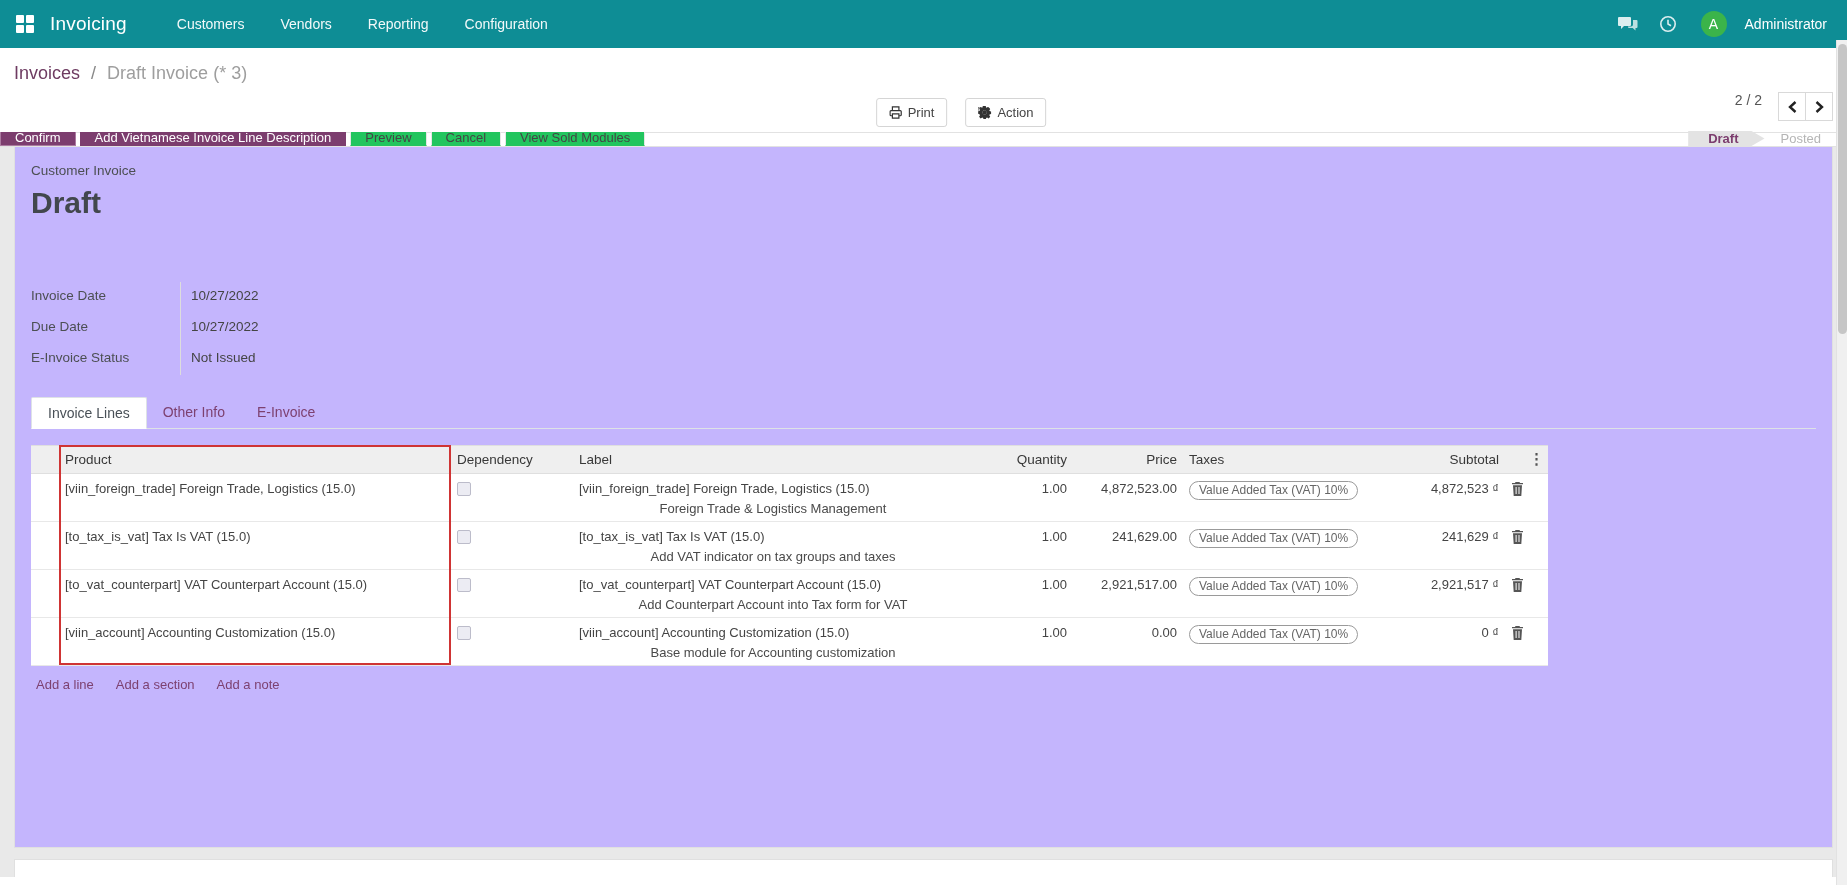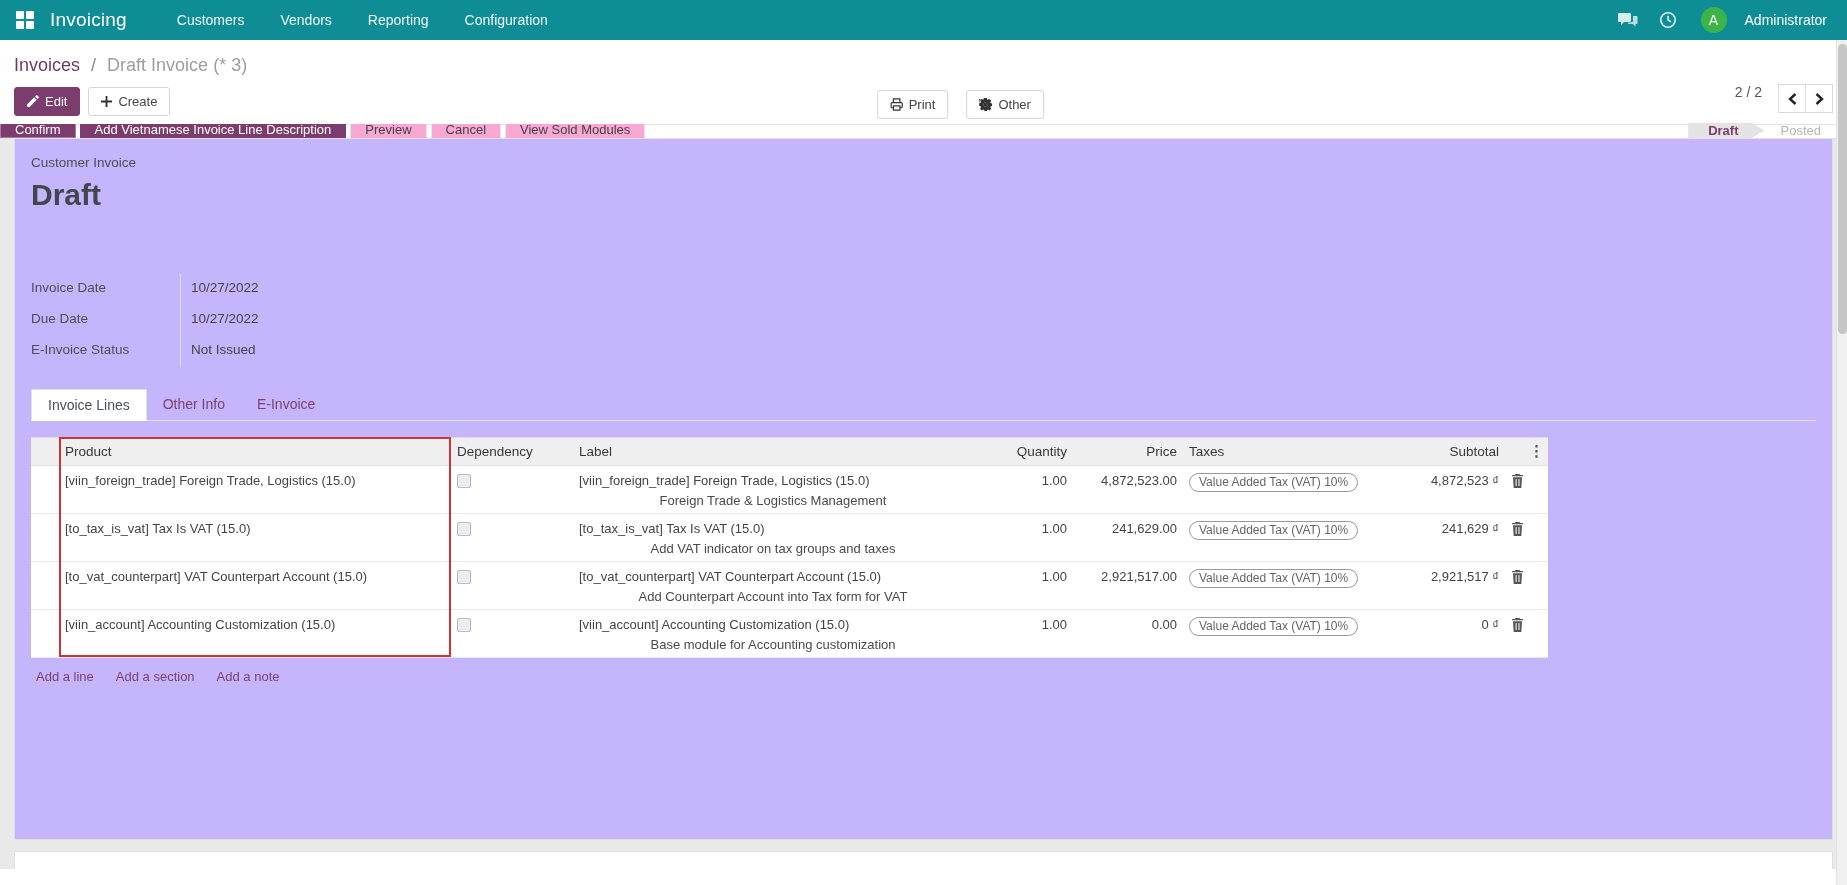--- a/index.html
+++ b/index.html
@@ -1,20 +1,20 @@
 <!DOCTYPE html>
 <html><head>
 <meta charset="utf-8">
 <style>
   * { margin:0; padding:0; box-sizing:border-box; }
   html,body { width:1847px; height:885px; overflow:hidden; }
   body { font-family:"Liberation Sans", sans-serif; font-size:13px; color:#444; background:#fff; position:relative; }
 
   
-  .navbar { height:40px; background:#0e8d95; display:flex; align-items:center; color:#fff; padding:8px 16px; }
+  .navbar { height:48px; background:#0e8d95; display:flex; align-items:center; color:#fff; padding:8px 16px; }
   .apps-grid { width:18px; height:18px; display:grid; grid-template-columns:8px 8px; grid-template-rows:8px 8px; gap:2px; cursor:pointer; }
   .apps-grid span { background:#fff; border-radius:1px; }
   .app-name { font-size:19px; font-weight:400; margin-left:16px; letter-spacing:.2px; }
   .nav-items { display:flex; margin-left:36px; gap:8px;text-align:center; }
   .nav-item { padding:0 14px; font-size:14px; color:rgba(255,255,255,.95); line-height:40px; cursor:pointer; }
   .nav-right { margin-left:auto; display:flex; align-items:center; gap:10px; }
   .nav-icon-btn { width:30px; height:30px; display:flex; align-items:center; justify-content:center; color:rgba(255,255,255,.85); cursor:pointer; }
   .avatar { width:26px; height:26px; border-radius:50%; background:#3bb44a; color:#fff; display:flex; align-items:center; justify-content:center; font-size:14px; margin-left:8px; }
   .user-name { font-size:14px; margin-left:8px; margin-right:4px; cursor:pointer; }
 
@@ -30,21 +30,21 @@
   .btn + .btn { margin-left:8px; }
   .cp-center { position:absolute; left:50%; top:50px; transform:translateX(-28%); display:flex; gap:10px; }
   .cp-right { position:absolute; right:14px; top:44px; display:flex; align-items:flex-start; }
   .pager-count { font-size:14px; color:#555; margin-right:16px; }
   .pager-btns { display:flex; }
   .pager-btn { width:28px; height:29px; background:#fff; border:1px solid #d9d9d9; display:flex; align-items:center; justify-content:center; cursor:pointer; color:#333; }
   .pager-btn + .pager-btn { margin-left:-1px; }
 
   
   .statusbar { height:15px; background:#fff; border-top:1px solid #e2e2e2; border-bottom:1px solid #e2e2e2; display:flex; align-items:flex-end; }
-  .sb-btn { font-size:13px; padding:0 14px; border:1px solid transparent; background:#f9a8d4; color:#444; cursor:pointer; display:flex; align-items:center; white-space:nowrap; }
+  .sb-btn { font-size:13px; padding:0 14px; border:1px solid transparent; background:#22c55e; color:#444; cursor:pointer; display:flex; align-items:center; white-space:nowrap; }
   .sb-btn.purple { background:#7c3d6e; color:#fff; }
   .sb-btn.focused { border:1px solid #ab7aa0; }
   .sb-btn.white { border-left:1px solid #e6e6e6; border-right:1px solid #e6e6e6; margin-left:4px; }
   .sb-btn.purple + .sb-btn.purple { margin-left:4px; }
   .sb-status { margin-left:auto; display:flex; align-items:stretch; }
   .status-step-active { background:#e3e3e3; display:flex; align-items:center; font-weight:bold; color:#7c3d6e; padding:0 26px 0 20px; clip-path:polygon(0 0, calc(100% - 13px) 0, 100% 50%, calc(100% - 13px) 100%, 0 100%); cursor:default; }
   .status-step { display:flex; align-items:center; color:#b5b5b5; padding:0 16px; margin-right:10px; cursor:default; }
 
   
   .content { background:#e9e9e9; height:730px; padding:0 14px; }
@@ -123,50 +123,36 @@
     <div class="avatar">A</div>
     <div class="user-name">Administrator</div>
   </div>
 </div>
 
 <div class="control-panel">
   <div class="breadcrumb">
     <span class="bc-parent">Invoices</span>
     <span class="bc-sep">/</span>
     <span class="bc-current">Draft Invoice (* 3)</span>
-  </div>
-  <div class="cp-buttons">
-    <button class="btn btn-primary">
-      <svg width="12" height="12" viewBox="0 0 14 14" fill="currentColor">
-          <path d="M0 11.1V14h2.9l8.4-8.4L8.4 2.7 0 11.1zM13.7 3.2a.8.8 0 0 0 0-1.1L11.9.3a.8.8 0 0 0-1.1 0L9.4 1.7l2.9 2.9 1.4-1.4z"></path>
-        </svg>
-      <span>Edit</span>
-    </button>
-    <button class="btn">
-      <svg width="11" height="11" viewBox="0 0 12 12" fill="#333">
-          <path d="M5 0h2v5h5v2H7v5H5V7H0V5h5z"></path>
-        </svg>
-      <span>Create</span>
-    </button>
   </div>
   <div class="cp-center">
     <button class="btn">
       <svg width="13" height="13" viewBox="0 0 14 14" fill="none" stroke="#333" stroke-width="1.3">
           <path d="M3.5 5V1h7v4"></path>
           <rect x="1" y="5" width="12" height="5.5" rx="1"></rect>
           <path d="M3.5 8.5h7V13h-7z" fill="#fff"></path>
         </svg>
       <span>Print</span>
     </button>
     <button class="btn">
       <svg width="13" height="13" viewBox="0 0 14 14" fill="#333">
           <path d="M13.5 8.2V5.8l-1.8-.4a4.9 4.9 0 0 0-.5-1.1l1-1.6-1.7-1.7-1.6 1a4.9 4.9 0 0 0-1.1-.5L7.4 0H5l-.4 1.8c-.4.1-.8.3-1.1.5l-1.6-1L.2 3l1 1.6c-.2.3-.4.7-.5 1.1L-1 .5zM.7 5.4l-1.8.4M7 9.4A2.4 2.4 0 1 1 7 4.6a2.4 2.4 0 0 1 0 4.8z"></path>
           <path d="M5.8 0h2.4l.4 1.9c.4.1.7.3 1 .5l1.7-1 1.7 1.7-1 1.7c.2.3.4.6.5 1l1.9.4v2.4l-1.9.4c-.1.4-.3.7-.5 1l1 1.7-1.7 1.7-1.7-1c-.3.2-.6.4-1 .5l-.4 1.9H5.8l-.4-1.9c-.4-.1-.7-.3-1-.5l-1.7 1-1.7-1.7 1-1.7c-.2-.3-.4-.6-.5-1L-.4 8.2V5.8l1.9-.4c.1-.4.3-.7.5-1l-1-1.7L2.7 1l1.7 1c.3-.2.6-.4 1-.5L5.8 0zM7 9.3A2.3 2.3 0 1 0 7 4.7a2.3 2.3 0 0 0 0 4.6z" fill-rule="evenodd"></path>
         </svg>
-      <span>Other</span>
+      <span>Action</span>
     </button>
   </div>
   <div class="cp-right">
     <span class="pager-count">2 / 2</span>
     <div class="pager-btns">
       <div class="pager-btn">
         <svg width="9" height="12" viewBox="0 0 9 12" fill="none" stroke="#222" stroke-width="2.4">
             <path d="M7.5 1 2 6l5.5 5"></path>
           </svg>
       </div>

